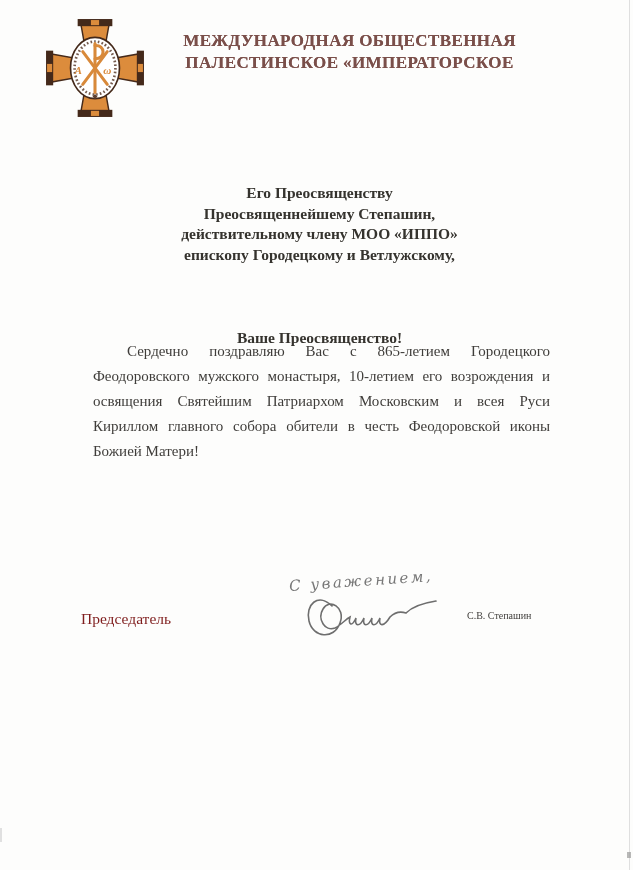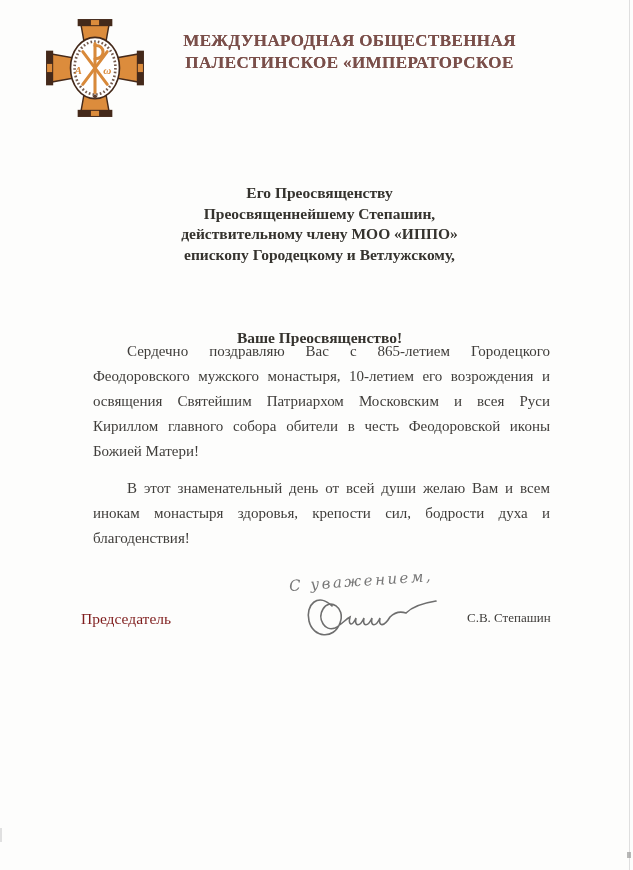--- a/index.html
+++ b/index.html
@@ -46,21 +46,21 @@
     color:#3f3d3a;
   }
   .body-text p{margin:12px;text-indent:34px;}
   
   .sig-role{
     position:absolute;left:81px;top:610px;
     font-size:15.5px;color:#7f1d1d;
   }
   .sig-name{
     position:absolute;left:467px;top:610px;
-    font-size:13px;color:#3f3d3a;
+    font-size:10px;color:#3f3d3a;
   }
   .closing-script{
     position:absolute;left:289px;top:571px;width:170px;
     font-family:"DejaVu Serif", serif;
     font-style:italic;
     font-size:15px;color:#787878;
     letter-spacing:2.5px;
     transform:rotate(-4deg);
     white-space:nowrap;
   }
@@ -132,21 +132,20 @@
     <div>Его Преосвященству</div>
     <div>Преосвященнейшему Степашин,</div>
     <div>действительному члену МОО «ИППО»</div>
     <div>епископу Городецкому и Ветлужскому,</div>
   </div>
 
   <div class="salutation">Ваше Преосвященство!</div>
 
   <div class="body-text">
     <p>Сердечно поздравляю Вас с 865-летием Городецкого Феодоровского мужского монастыря, 10-летием его возрождения и освящения Святейшим Патриархом Московским и всея Руси Кириллом главного собора обители в честь Феодоровской иконы Божией Матери!</p>
-    <p>В этот знаменательный день от всей души желаю Вам и всем инокам монастыря здоровья, крепости сил, бодрости духа и благоденствия!</p>
   </div>
 
   <div class="closing-script">С уважением,</div>
 
   <svg class="autograph" viewBox="0 0 145 68">
     <g stroke="#6e6e6e" stroke-width="1.6" fill="none" stroke-linecap="round">
       <path d="M30,14 C16,0 3,13 7,29 C11,46 32,48 38,31 C44,15 27,6 21,17 C15,27 23,40 33,36 C39,33 44,27 48,25
                C46,33 50,35 54,26 C52,35 58,35 62,26 C60,35 66,35 70,26 C68,35 74,35 78,26 C76,35 82,35 88,25
                C92,21 98,19 104,21 C110,15 121,11 134,9"></path>
     </g>

